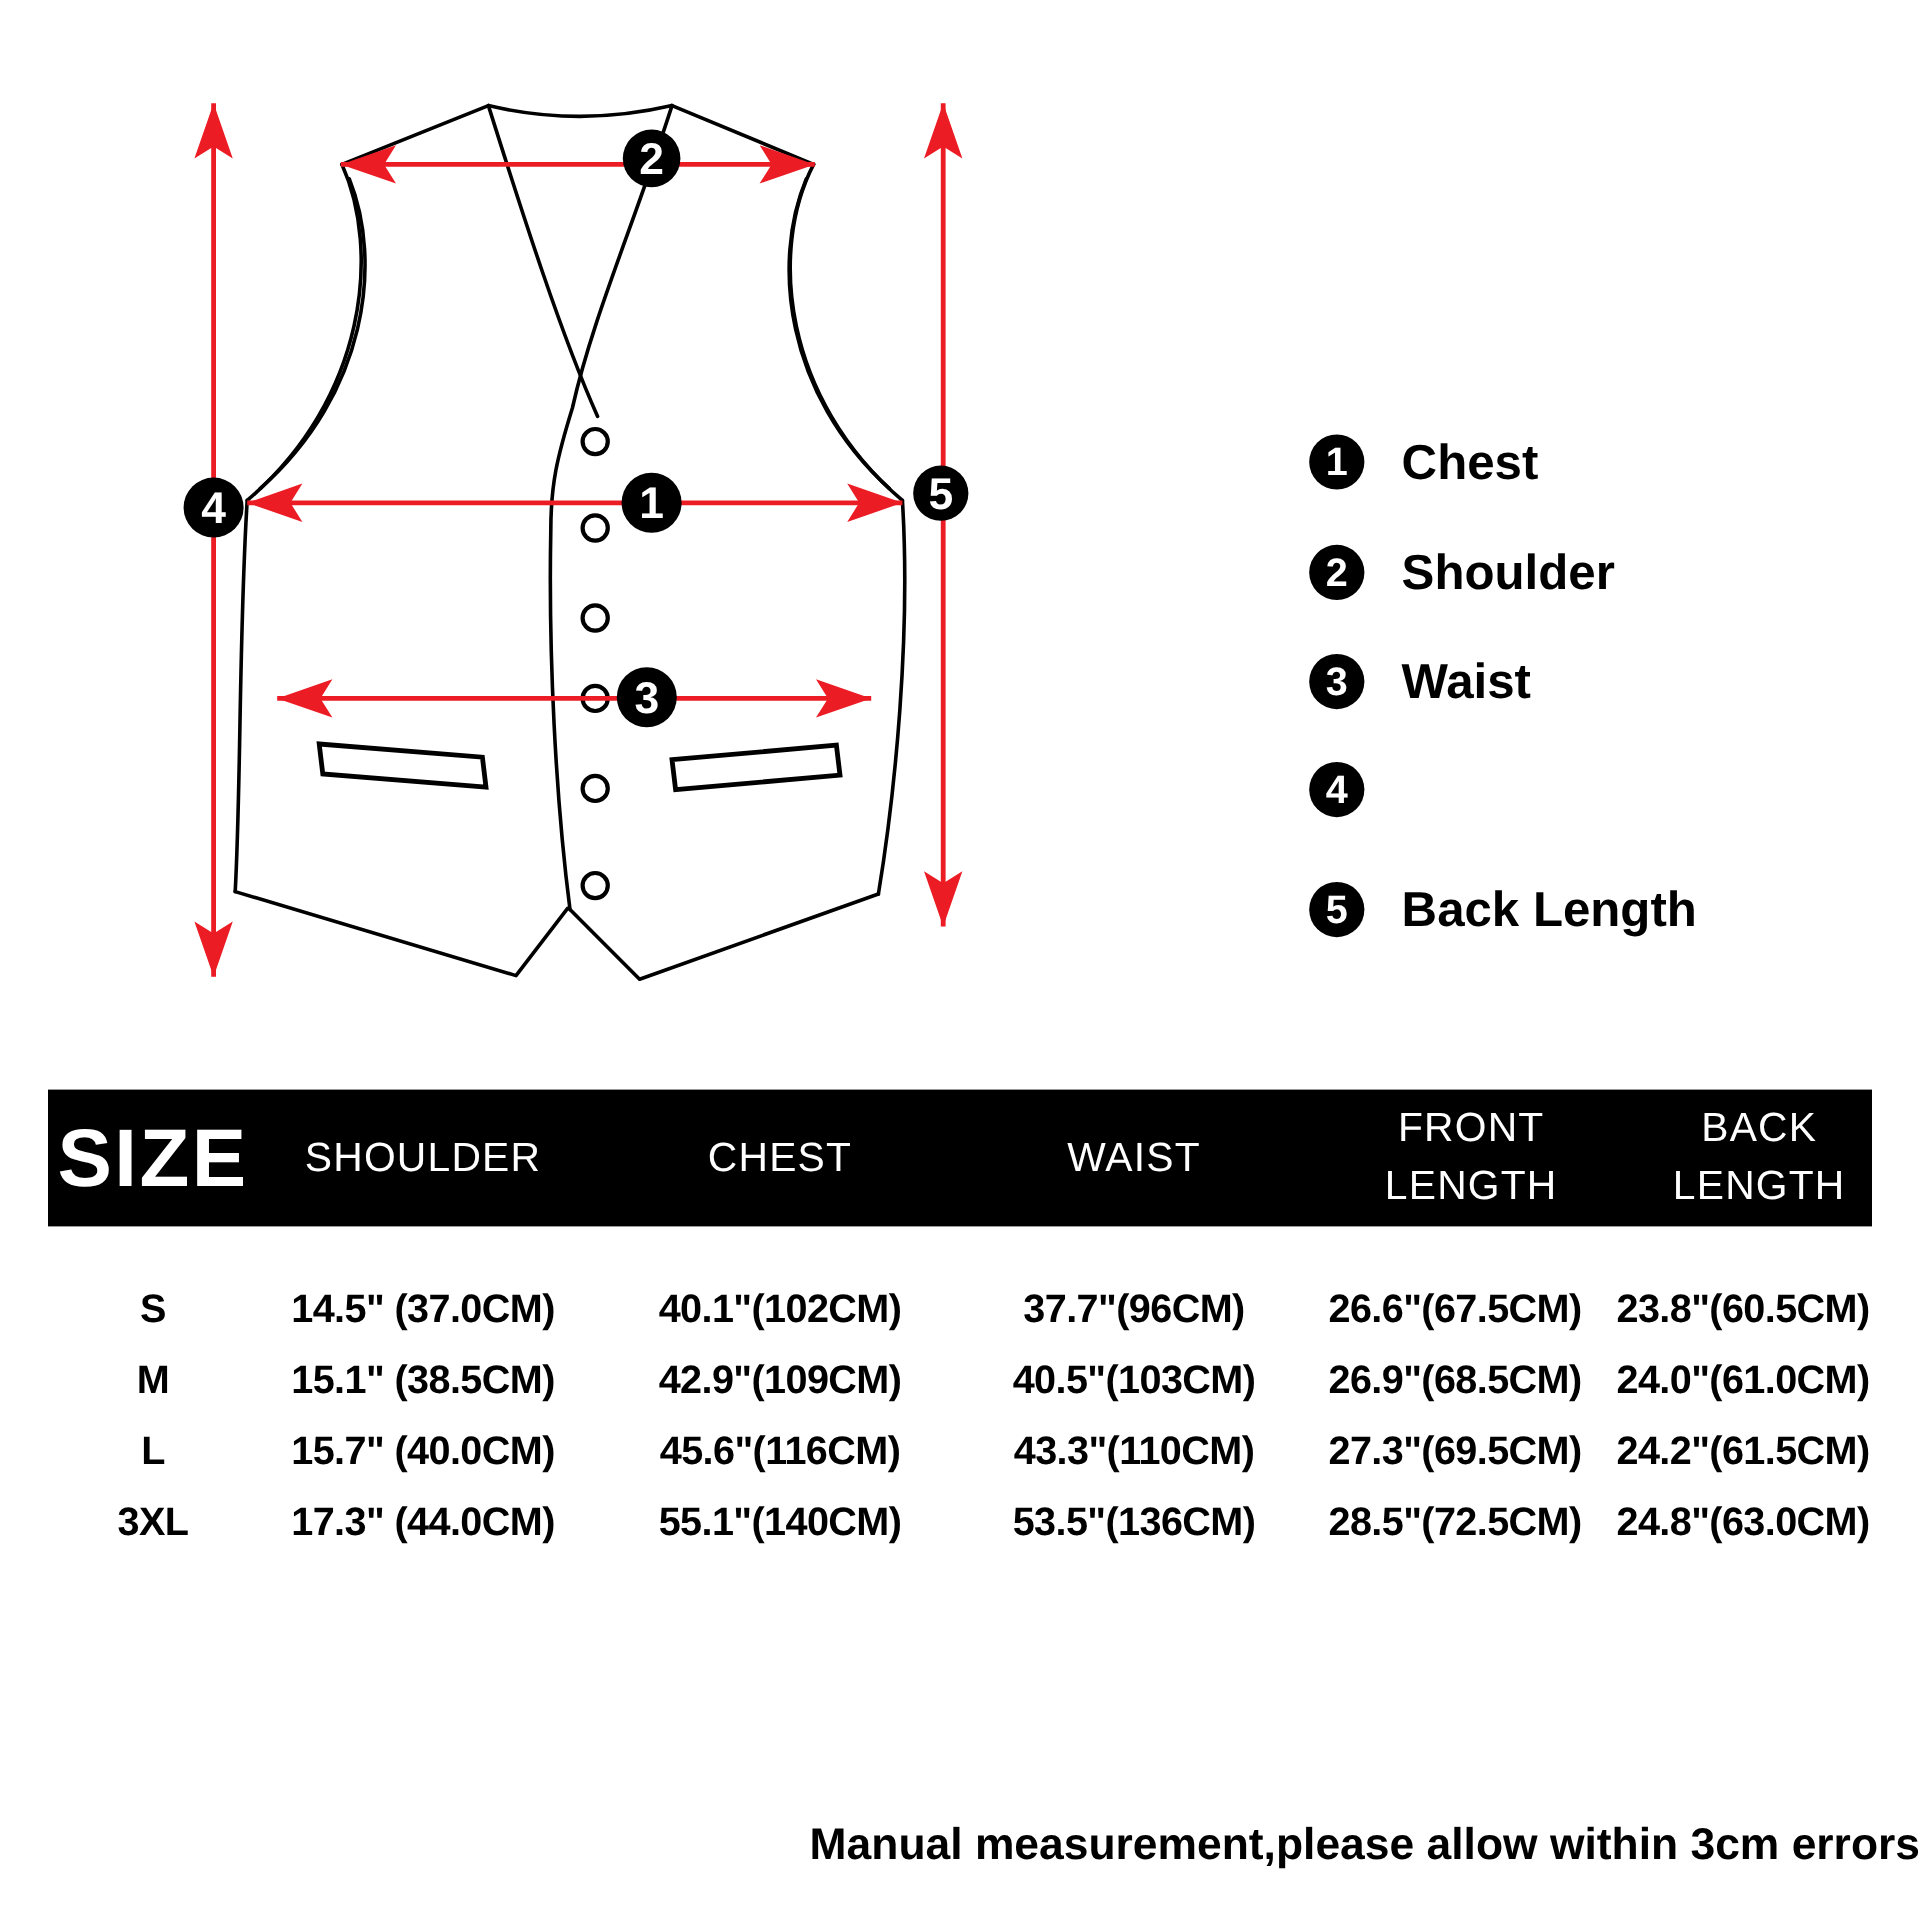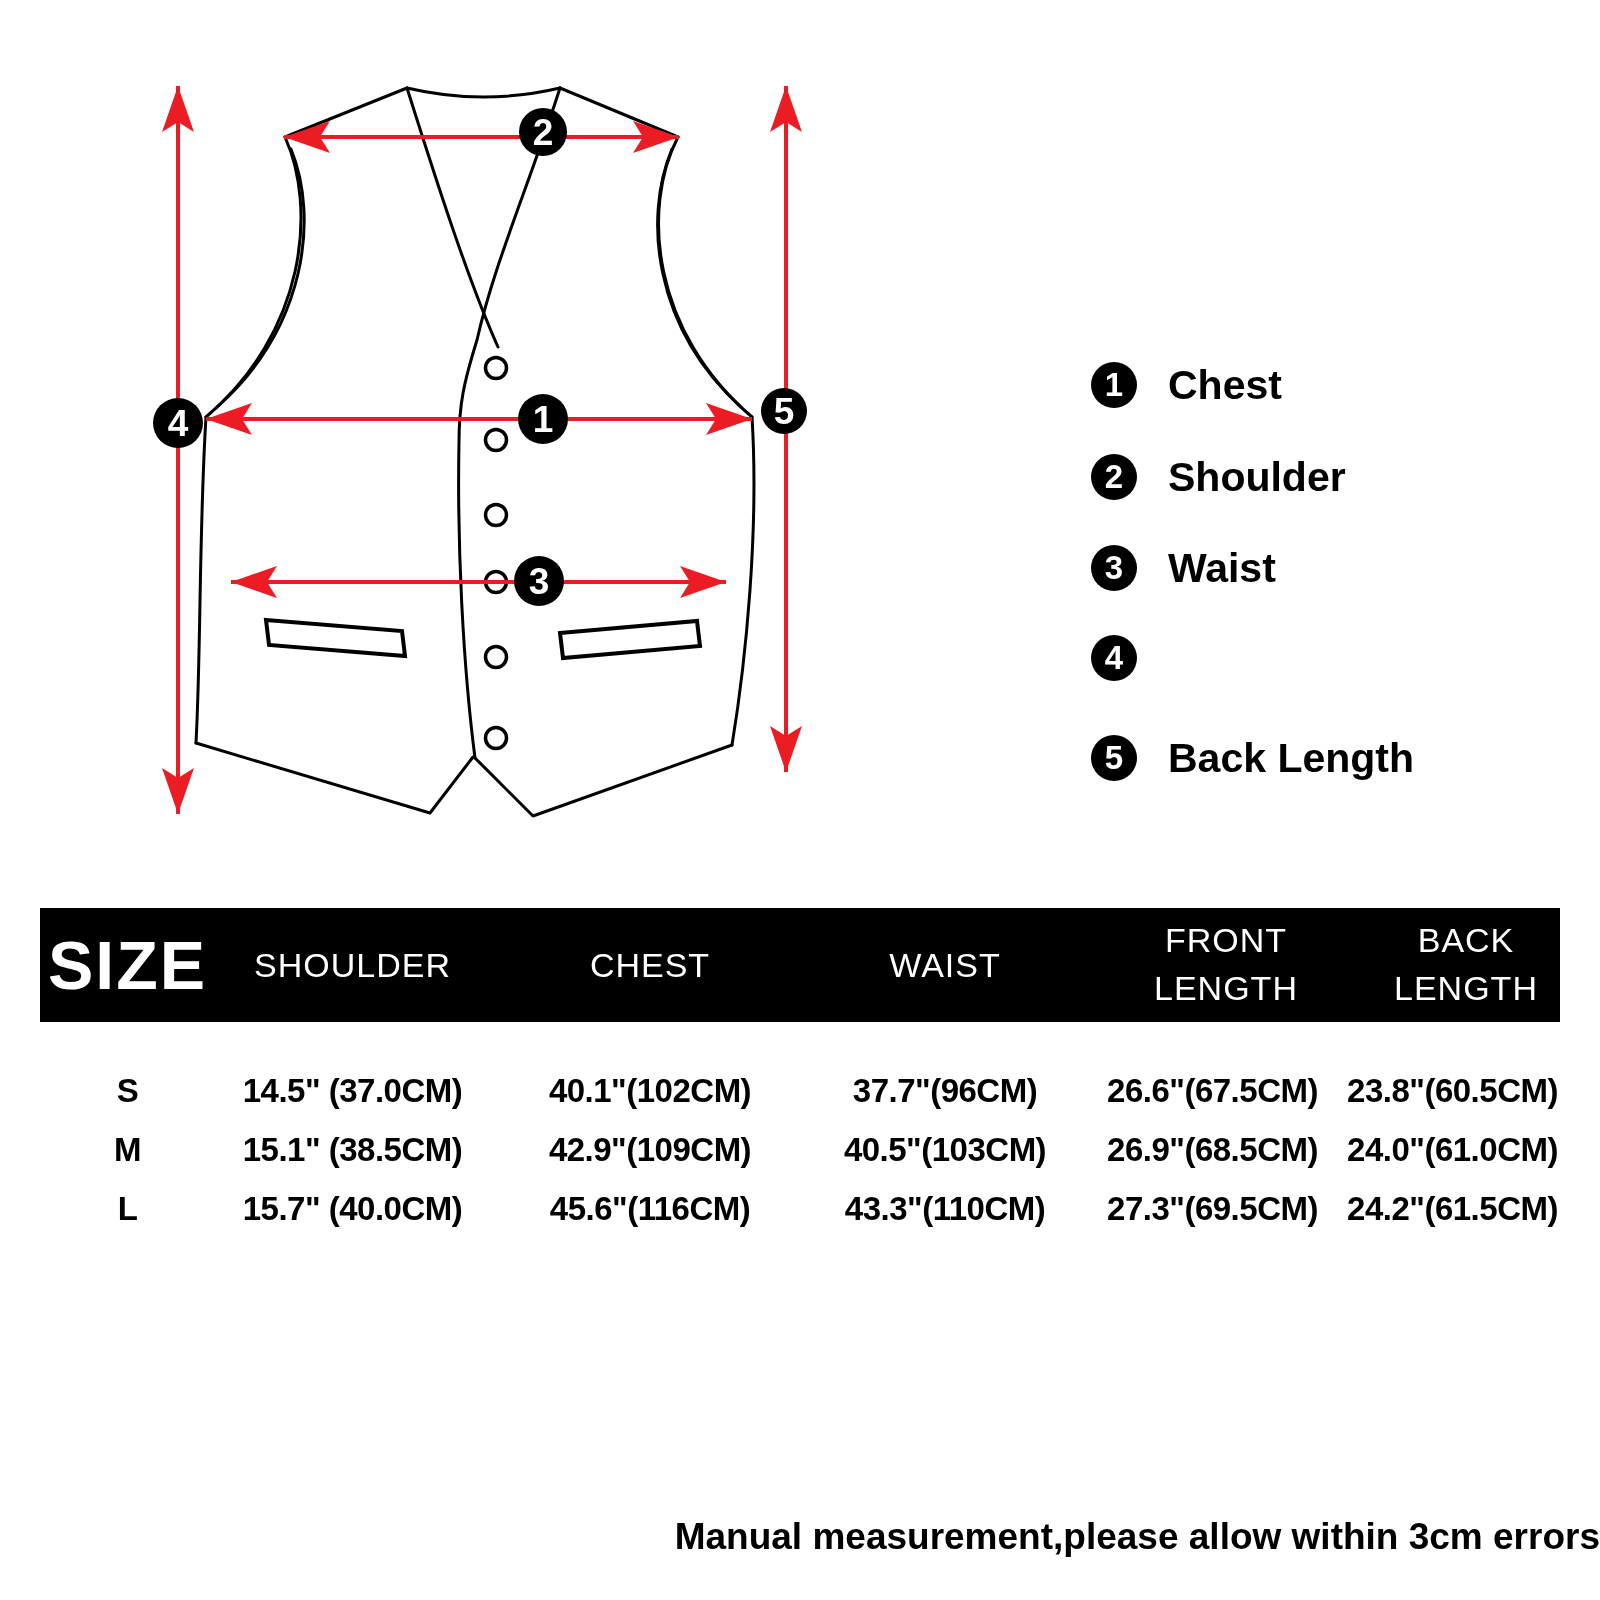--- a/index.html
+++ b/index.html
@@ -172,17 +172,25 @@
       <div class="td">24.0"(61.0CM)</div>
     </div>
     <div class="tr">
       <div class="td">L</div>
       <div class="td">15.7" (40.0CM)</div>
       <div class="td">45.6"(116CM)</div>
       <div class="td">43.3"(110CM)</div>
       <div class="td">27.3"(69.5CM)</div>
       <div class="td">24.2"(61.5CM)</div>
     </div>
+    <div class="tr">
+      <div class="td">3XL</div>
+      <div class="td">17.3" (44.0CM)</div>
+      <div class="td">55.1"(140CM)</div>
+      <div class="td">53.5"(136CM)</div>
+      <div class="td">28.5"(72.5CM)</div>
+      <div class="td">24.8"(63.0CM)</div>
+    </div>
   </div>
 
   <div class="footer-note">Manual measurement,please allow within 3cm errors</div>
 
 </div>
 
 </body></html>

